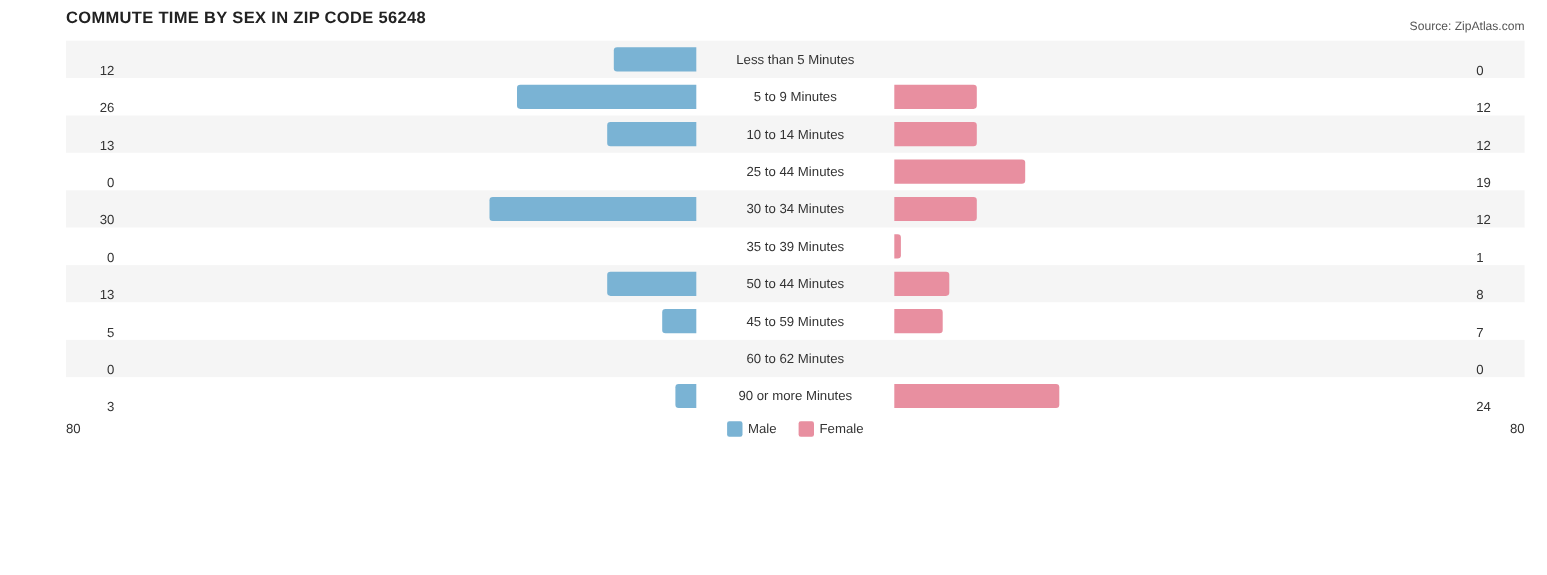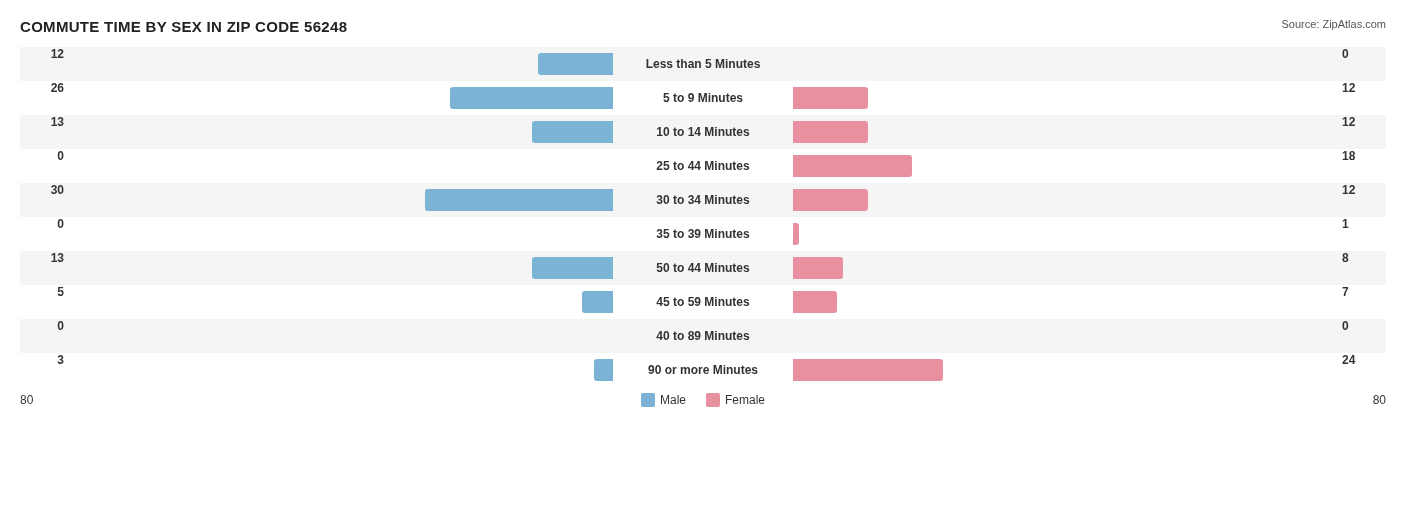--- a/index.html
+++ b/index.html
@@ -5,22 +5,23 @@
     * { box-sizing: border-box; margin: 0; padding: 0; }
     body {
       font-family: Arial, sans-serif;
       background: #fff;
       width: 1406px;
       min-height: 523px;
       position: relative;
     }
 
     .chart-container {
-      padding: 18px 20px 30px 20px;
-      position: relative;
+      padding: 8px 20px 30px 20px;
+      position: relative;
+      margin-left: 40px;
     }
 
     .chart-title {
       font-size: 15px;
       font-weight: bold;
       text-transform: uppercase;
       color: #222;
       margin-bottom: 12px;
       letter-spacing: 0.3px;
     }
@@ -33,24 +34,23 @@
       color: #555;
     }
 
     .chart-area {
       position: relative;
       width: 100%;
     }
 
     .row {
       display: flex;
-      align-items: flex-start;
+      align-items: flex-end;
       height: 34px;
       position: relative;
-      font-weight: bold;
     }
 
     .row:nth-child(odd) {
       background: #f5f5f5;
     }
     .row:nth-child(even) {
       background: #fff;
     }
 
     .left-value {
@@ -215,21 +215,21 @@
       <div class="left-value">0</div>
       <div class="bars-center">
         <div class="bar-left-container">
           <div class="bar-male" style="width:0px;"></div>
         </div>
         <div class="label-center">25 to 44 Minutes</div>
         <div class="bar-right-container">
           <div class="bar-female" style="width:119px;"></div>
         </div>
       </div>
-      <div class="right-value">18</div>
+      <div class="right-value">19</div>
     </div>
       <div class="row">
       <div class="left-value">30</div>
       <div class="bars-center">
         <div class="bar-left-container">
           <div class="bar-male" style="width:188px;"></div>
         </div>
         <div class="label-center">30 to 34 Minutes</div>
         <div class="bar-right-container">
           <div class="bar-female" style="width:75px;"></div>
@@ -275,21 +275,21 @@
         </div>
       </div>
       <div class="right-value">7</div>
     </div>
       <div class="row">
       <div class="left-value">0</div>
       <div class="bars-center">
         <div class="bar-left-container">
           <div class="bar-male" style="width:0px;"></div>
         </div>
-        <div class="label-center">40 to 89 Minutes</div>
+        <div class="label-center">60 to 62 Minutes</div>
         <div class="bar-right-container">
           <div class="bar-female" style="width:0px;"></div>
         </div>
       </div>
       <div class="right-value">0</div>
     </div>
       <div class="row">
       <div class="left-value">3</div>
       <div class="bars-center">
         <div class="bar-left-container">

